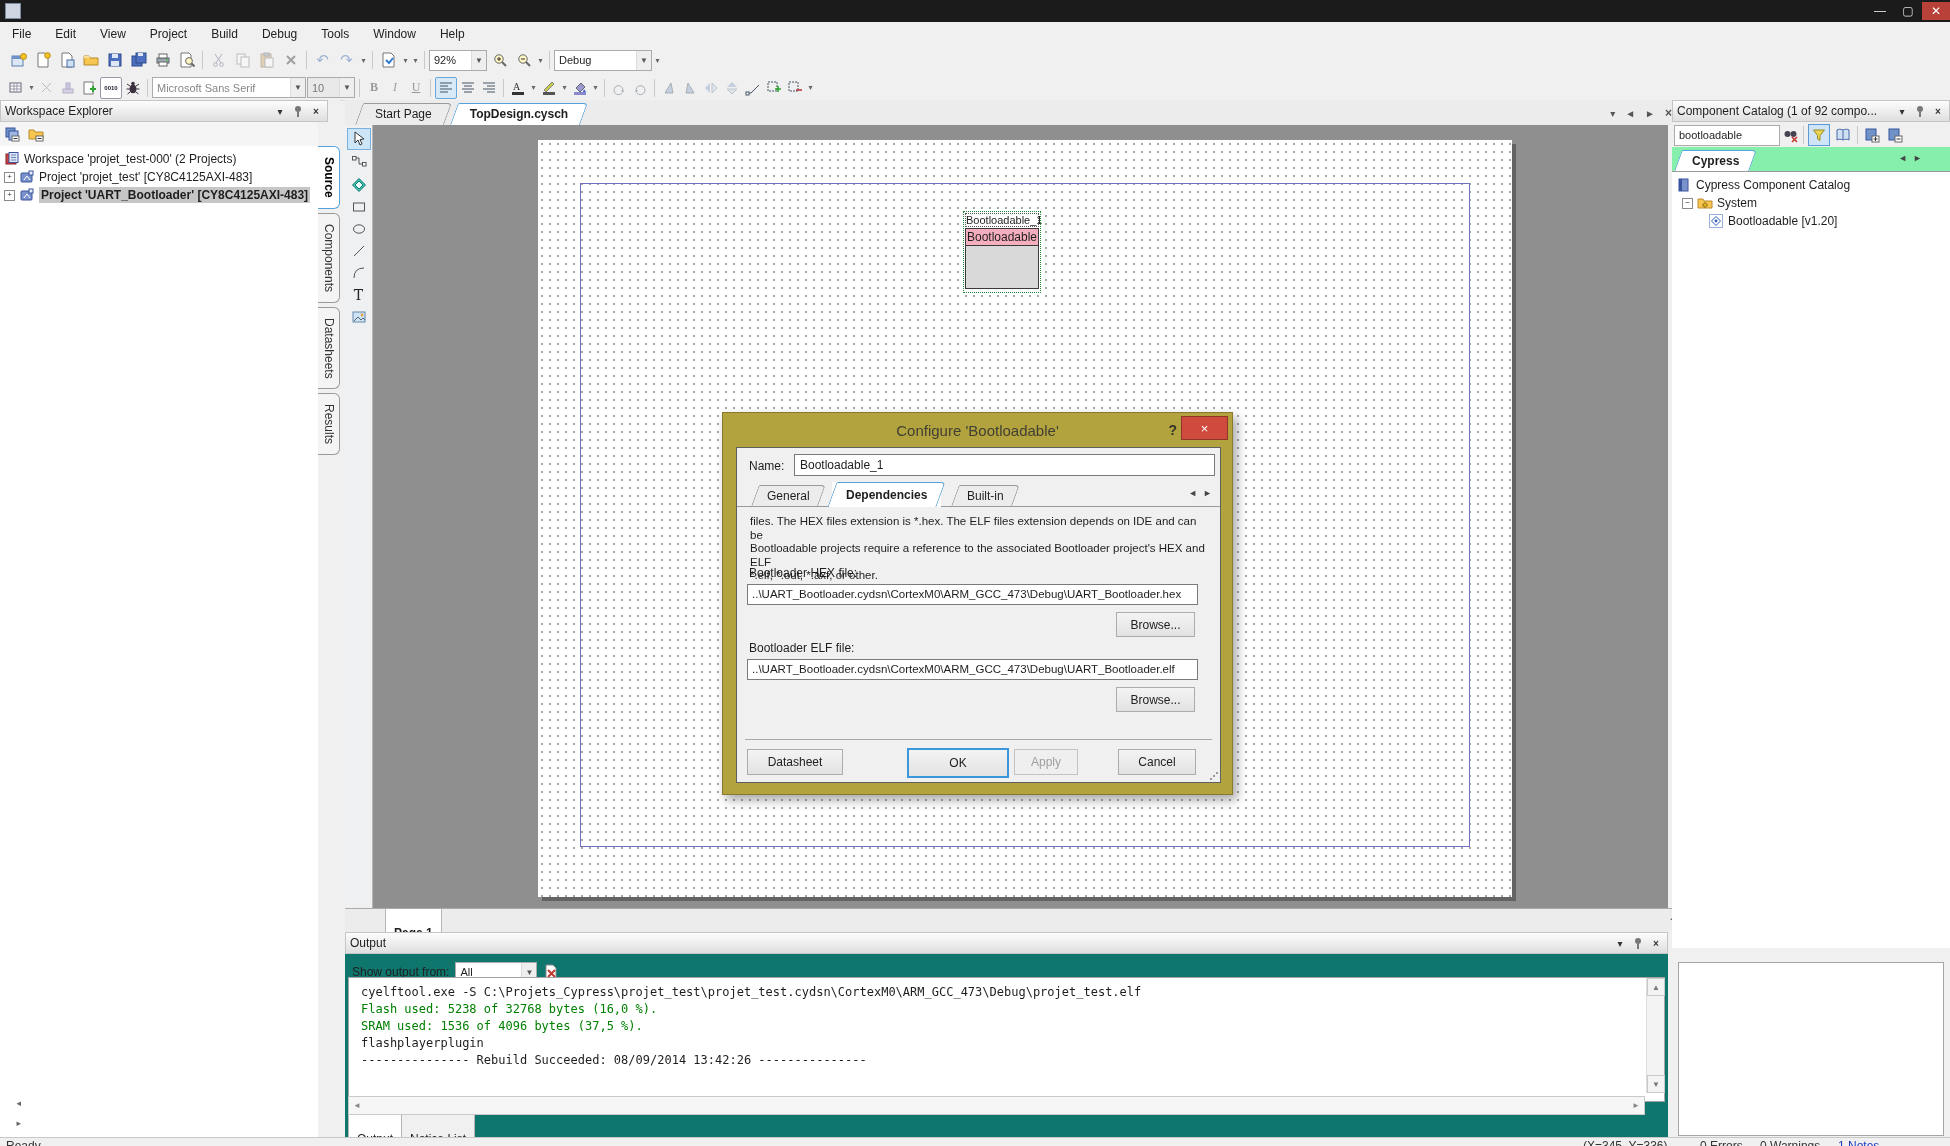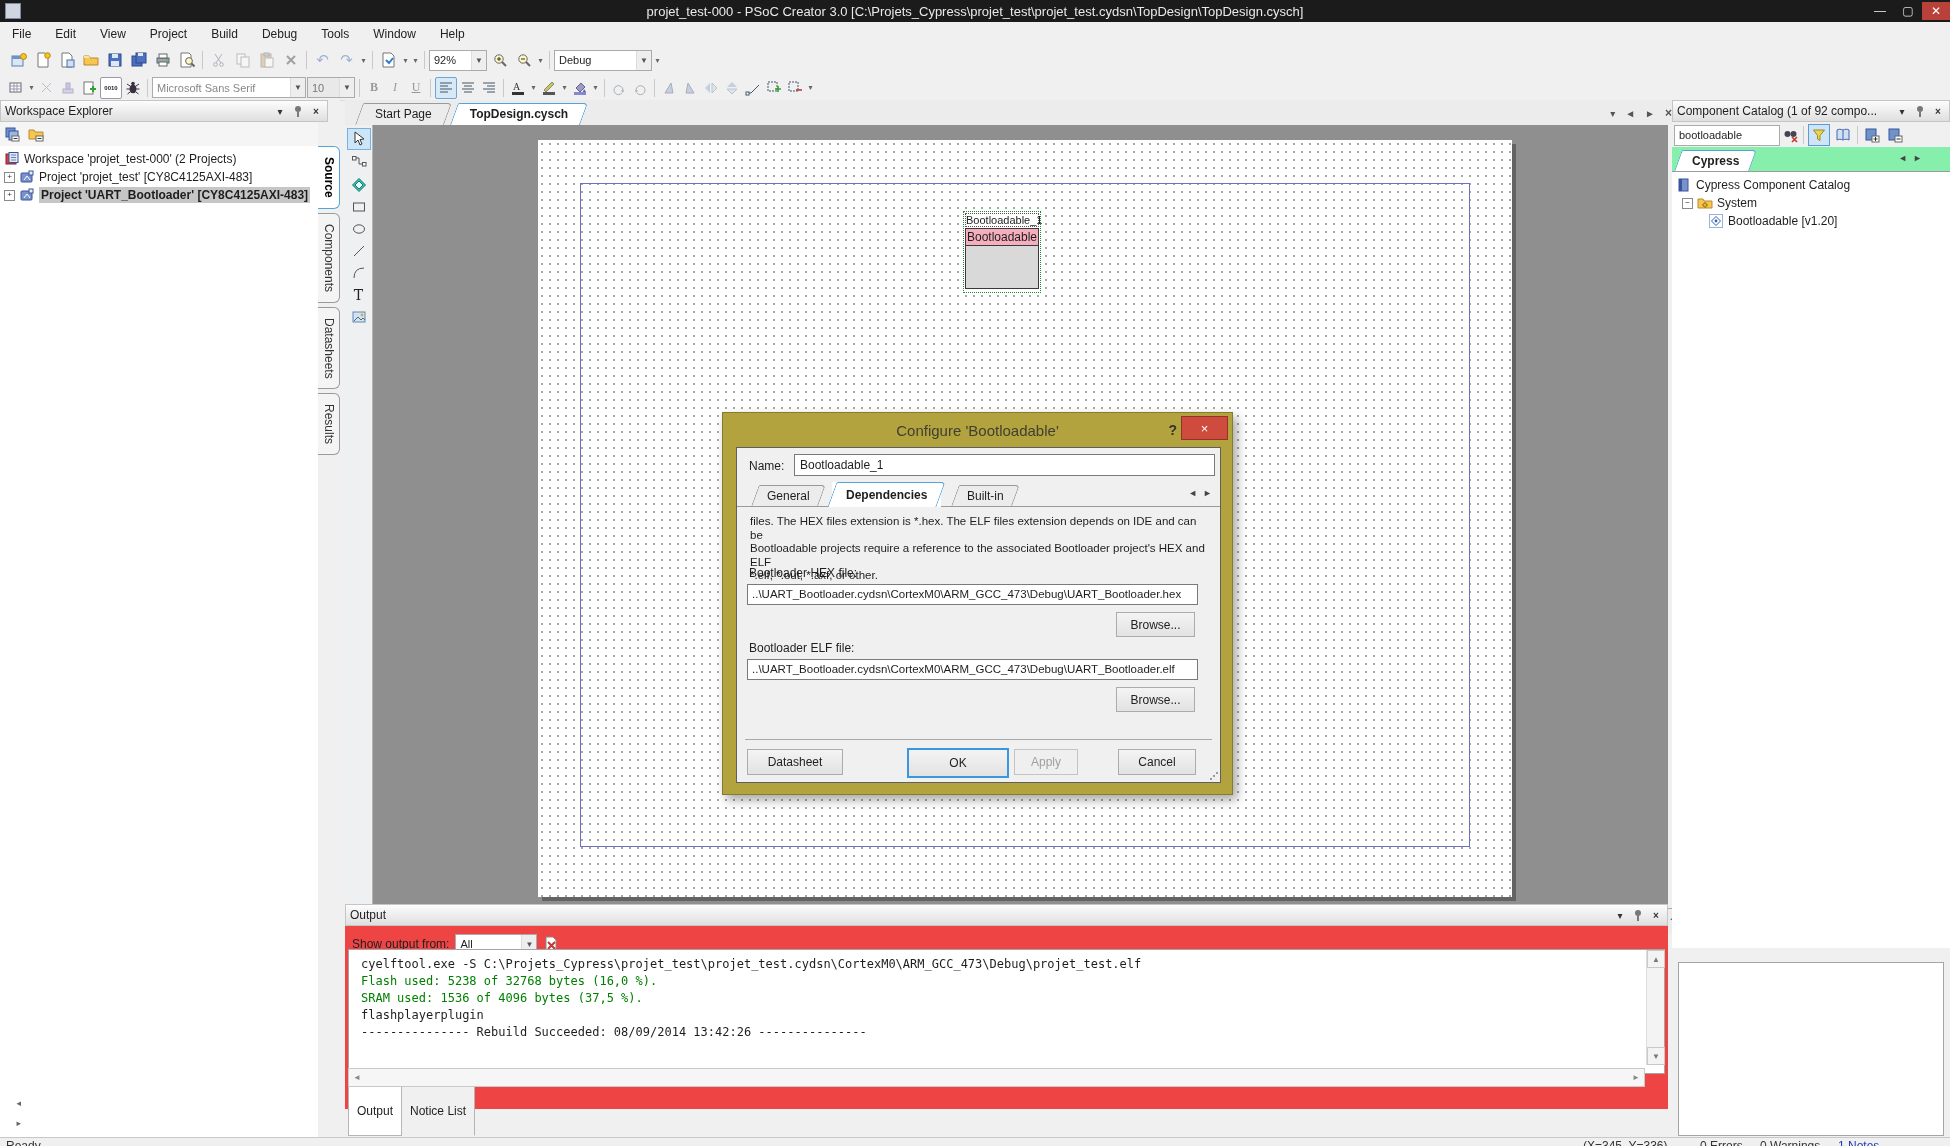--- a/index.html
+++ b/index.html
@@ -64,21 +64,20 @@
   .dots{background-image:radial-gradient(#a8a8a8 0.9px,transparent 0.9px);background-size:8px 8px;}
   .iconbox{display:flex;align-items:center;justify-content:center;}
 </style>
 </head>
 <body>
 
 <div id="app">
 
   <div class="abs" id="titlebar">
     <div style="width:14px;height:14px;margin-left:5px;background:#cfd6e2;border:1px solid #7d8aa0;z-index:2"></div>
-    <div id="title-text">projet_test-000 - PSoC Creator 3.0  [C:\Projets_Cypress\projet_test\projet_test.cydsn\TopDesign\TopDesign.cysch]</div>
     <div style="margin-left:auto;display:flex;z-index:2">
       <div class="winbtn">—</div>
       <div class="winbtn">▢</div>
       <div class="winbtn" style="background:#b8423a;color:#fff">✕</div>
     </div>
   </div>
   <div class="abs" style="left:1917px;top:26px;width:34px;height:34px;border-radius:50%;background:#d6d6d6;border:2px solid #8f8f8f;"></div>
 
   <div class="abs" id="menubar">
     <div class="menu-item">File</div>
@@ -556,21 +555,21 @@
       <div class="btn focus" style="position:absolute;left:170px;top:300px;width:98px;height:26px">OK</div>
       <div class="btn disabled" style="position:absolute;left:277px;top:301px;width:62px;height:24px">Apply</div>
       <div class="btn" style="position:absolute;left:381px;top:301px;width:76px;height:24px">Cancel</div>
       <div style="position:absolute;right:2px;bottom:2px;width:9px;height:9px;background:
         radial-gradient(circle at 2px 8px,#9a9a9a 1px,transparent 1.4px),
         radial-gradient(circle at 5px 5px,#9a9a9a 1px,transparent 1.4px),
         radial-gradient(circle at 8px 2px,#9a9a9a 1px,transparent 1.4px)"></div>
     </div>
   </div>
 
-  <div class="abs" style="left:345px;top:904px;width:1323px;height:205px;background:#ef4444">
+  <div class="abs" style="left:345px;top:932px;width:1323px;height:205px;background:#0f766e">
     <div class="ptitle">
       <span>Output</span>
       <span class="pbtns">
         <span class="pbtn">▾</span>
         <span class="pbtn">
             <svg width="10" height="12" viewBox="0 0 10 12">
               <circle cx="5" cy="4" r="3" fill="#777"></circle>
               <path d="M5 7v5" stroke="#555" stroke-width="1.5"></path>
             </svg>
           </span>

